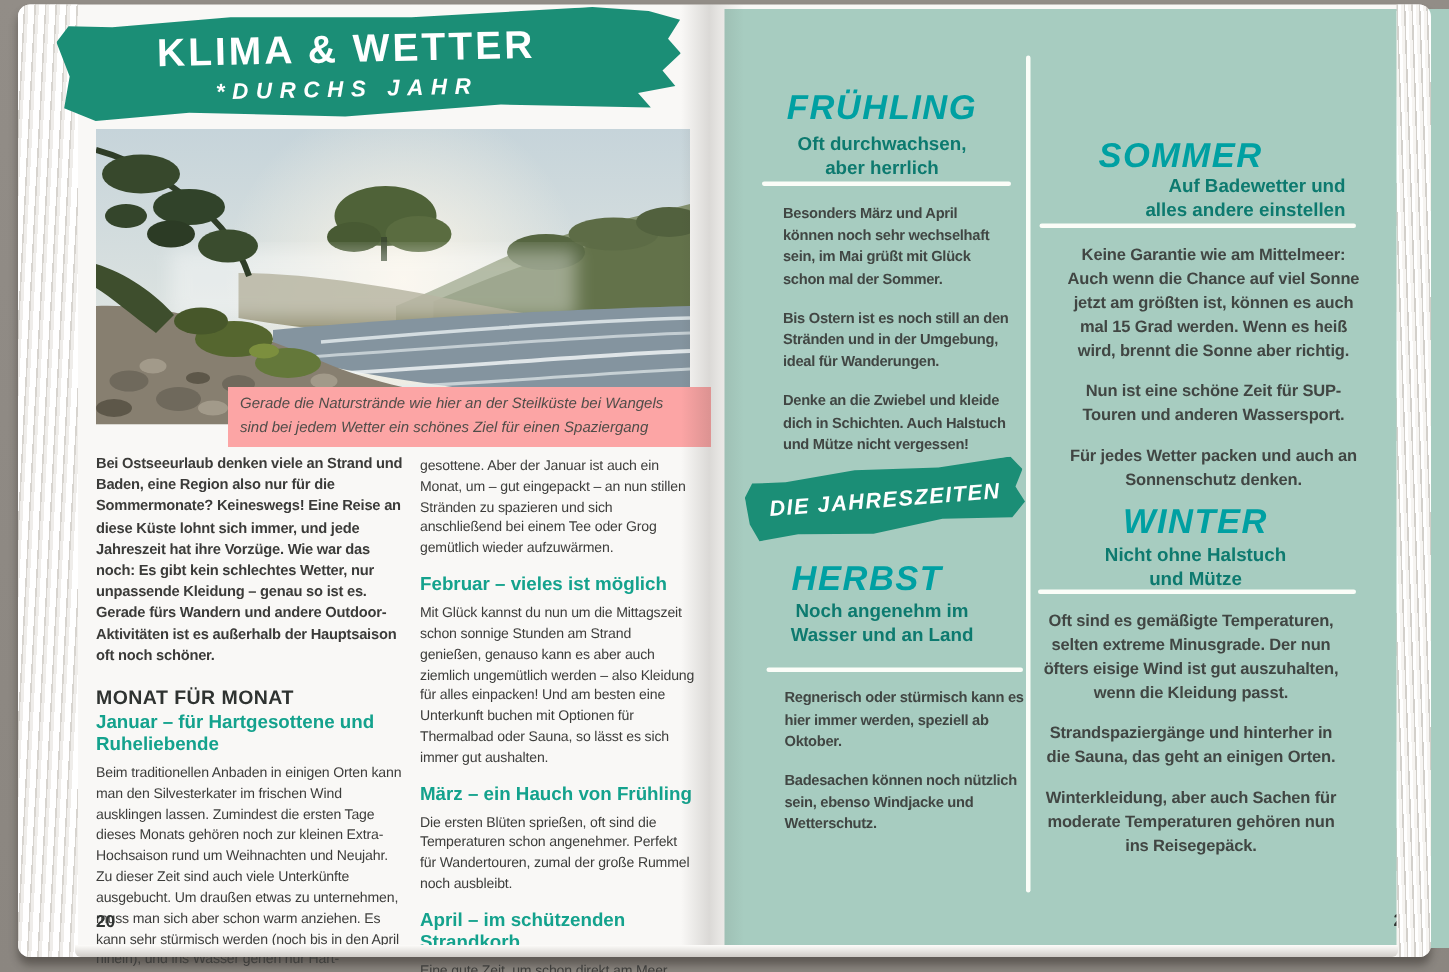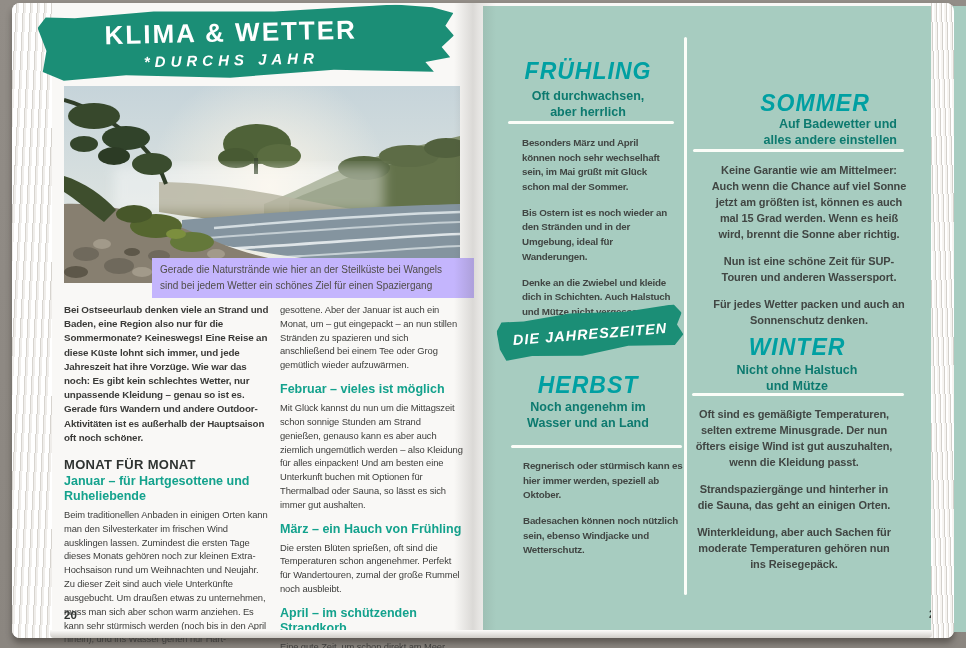--- a/index.html
+++ b/index.html
@@ -21,22 +21,22 @@
   .left-page{position:absolute;left:40px;top:0;width:410px;height:627px;}
   .banner{position:absolute;left:-14px;top:5px;width:416px;height:70px;transform:rotate(-1.3deg);z-index:5;}
   .banner-bg{position:absolute;inset:0;background:#1b8e76;
     clip-path:polygon(0% 22%,2% 7%,9% 9%,28% 2%,57% 6%,86% 0%,95% 5%,100% 14%,98% 32%,100% 46%,97% 62%,99% 77%,93% 83%,95% 97%,71% 91%,46% 99%,21% 92%,6% 98%,1% 85%,2% 55%);}
   .banner-title{position:absolute;left:0;right:30px;top:9px;text-align:center;color:#fff;
     font-weight:700;font-size:26px;letter-spacing:2px;}
   .banner-sub{position:absolute;left:0;right:30px;top:43px;text-align:center;color:#fff;
     font-weight:700;font-style:italic;font-size:15px;letter-spacing:5px;}
   .photo{position:absolute;left:12px;top:83px;width:396px;height:197px;overflow:visible;}
   .photo svg{display:block;}
-  .caption{position:absolute;left:88px;top:172px;width:306px;background:#c4b5fd;padding:4px 8px 5px;
-    font-size:10px;line-height:1.55;color:#504d49;}
+  .caption{position:absolute;left:88px;top:172px;width:306px;background:#fca5a5;padding:4px 8px 5px;
+    font-style:italic;font-size:10px;line-height:1.55;color:#504d49;}
   .cols{position:absolute;top:300px;left:0;width:410px;}
   .col1{position:absolute;left:12px;top:0;width:206px;}
   .col2{position:absolute;left:228px;top:0;width:184px;}
   .intro{font-weight:700;font-size:9.8px;line-height:1.45;letter-spacing:-.15px;color:#3b3b39;margin:0 0 12px;}
   .monat-h{font-weight:700;font-size:13px;letter-spacing:.3px;color:#2f3331;margin:0 0 2px;}
   .month-title{font-weight:700;font-size:12.5px;line-height:1.2;color:#14a28d;margin:0 0 4px;}
   .body-p{font-weight:400;font-size:9.4px;line-height:1.47;letter-spacing:-.1px;color:#3d3d3b;margin:0 0 10px;}
   .pagenum{position:absolute;font-weight:700;font-size:11.5px;color:#2f3331;}
   .pagenum-left{left:12px;top:606px;}
 
@@ -180,40 +180,40 @@
 
     <div class="right-page">
       <div class="vline"></div>
 
       <div class="season-title" style="left:10px;top:52px;width:190px;">FRÜHLING</div>
       <div class="season-sub" style="left:10px;top:82px;width:190px;">Oft durchwachsen,
 aber herrlich</div>
       <div class="hline" style="left:25px;top:115px;width:166px;"></div>
       <div class="season-body narrow" style="left:39px;top:130px;width:152px;">
         <p>Besonders März und April können noch sehr wechselhaft sein, im Mai grüßt mit Glück schon mal der Sommer.</p>
-        <p>Bis Ostern ist es noch wieder an den Stränden und in der Umgebung, ideal für Wanderungen.</p>
+        <p>Bis Ostern ist es noch still an den Stränden und in der Umgebung, ideal für Wanderungen.</p>
         <p>Denke an die Zwiebel und kleide dich in Schichten. Auch Halstuch und Mütze nicht vergessen!</p>
       </div>
 
-      <div class="season-title" style="left:232px;top:84px;width:200px;">SOMMER</div>
+      <div class="season-title" style="left:204px;top:84px;width:200px;">SOMMER</div>
       <div class="season-sub" style="left:214px;top:110px;width:200px;text-align:right;">Auf Badewetter und
 alles andere einstellen</div>
       <div class="hline" style="left:210px;top:143px;width:211px;"></div>
       <div class="season-body wide" style="left:226px;top:157px;width:200px;">
         <p>Keine Garantie wie am Mittelmeer: Auch wenn die Chance auf viel Sonne jetzt am größten ist, können es auch mal 15 Grad werden. Wenn es heiß wird, brennt die Sonne aber richtig.</p>
         <p>Nun ist eine schöne Zeit für SUP-Touren und anderen Wassersport.</p>
         <p>Für jedes Wetter packen und auch an Sonnenschutz denken.</p>
       </div>
 
       <div class="jz-banner">
         <div class="jz-bg"></div>
         <div class="jz-label">DIE JAHRESZEITEN</div>
       </div>
 
-      <div class="season-title" style="left:10px;top:366px;width:190px;">HERBST</div>
+      <div class="season-title" style="left:0;top:366px;width:190px;">HERBST</div>
       <div class="season-sub" style="left:10px;top:393px;width:190px;">Noch angenehm im
 Wasser und an Land</div>
       <div class="hline" style="left:28px;top:439px;width:171px;"></div>
       <div class="season-body narrow" style="left:40px;top:453px;width:162px;">
         <p>Regnerisch oder stürmisch kann es hier immer werden, speziell ab Oktober.</p>
         <p>Badesachen können noch nützlich sein, ebenso Windjacke und Wetterschutz.</p>
       </div>
 
       <div class="season-title" style="left:214px;top:328px;width:200px;">WINTER</div>
       <div class="season-sub" style="left:214px;top:356px;width:200px;">Nicht ohne Halstuch

